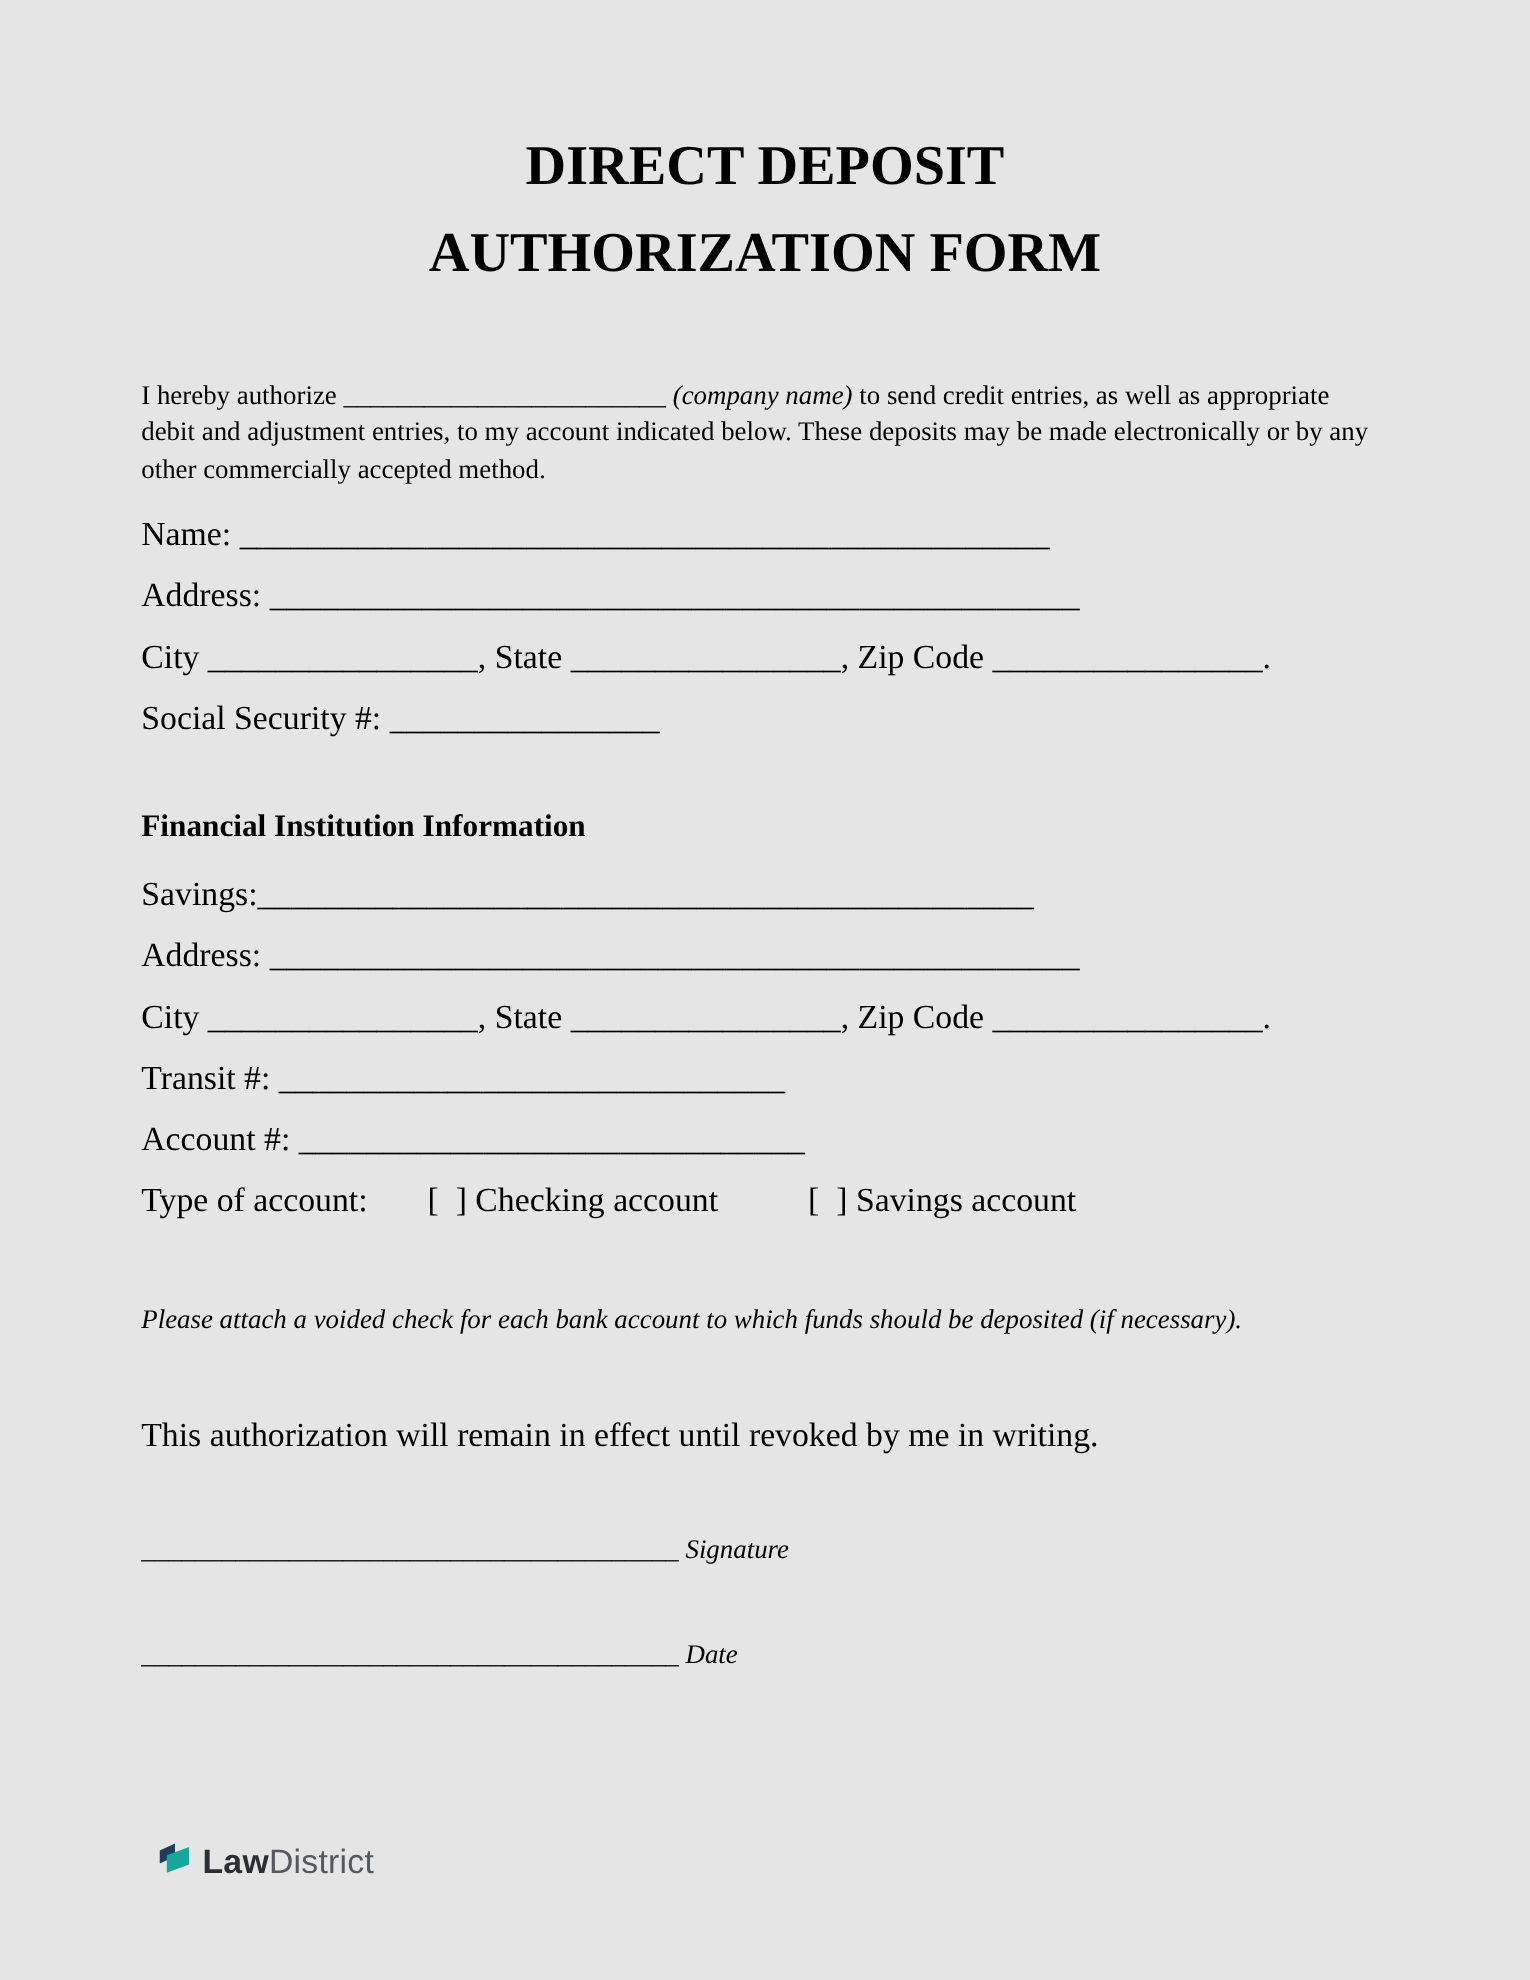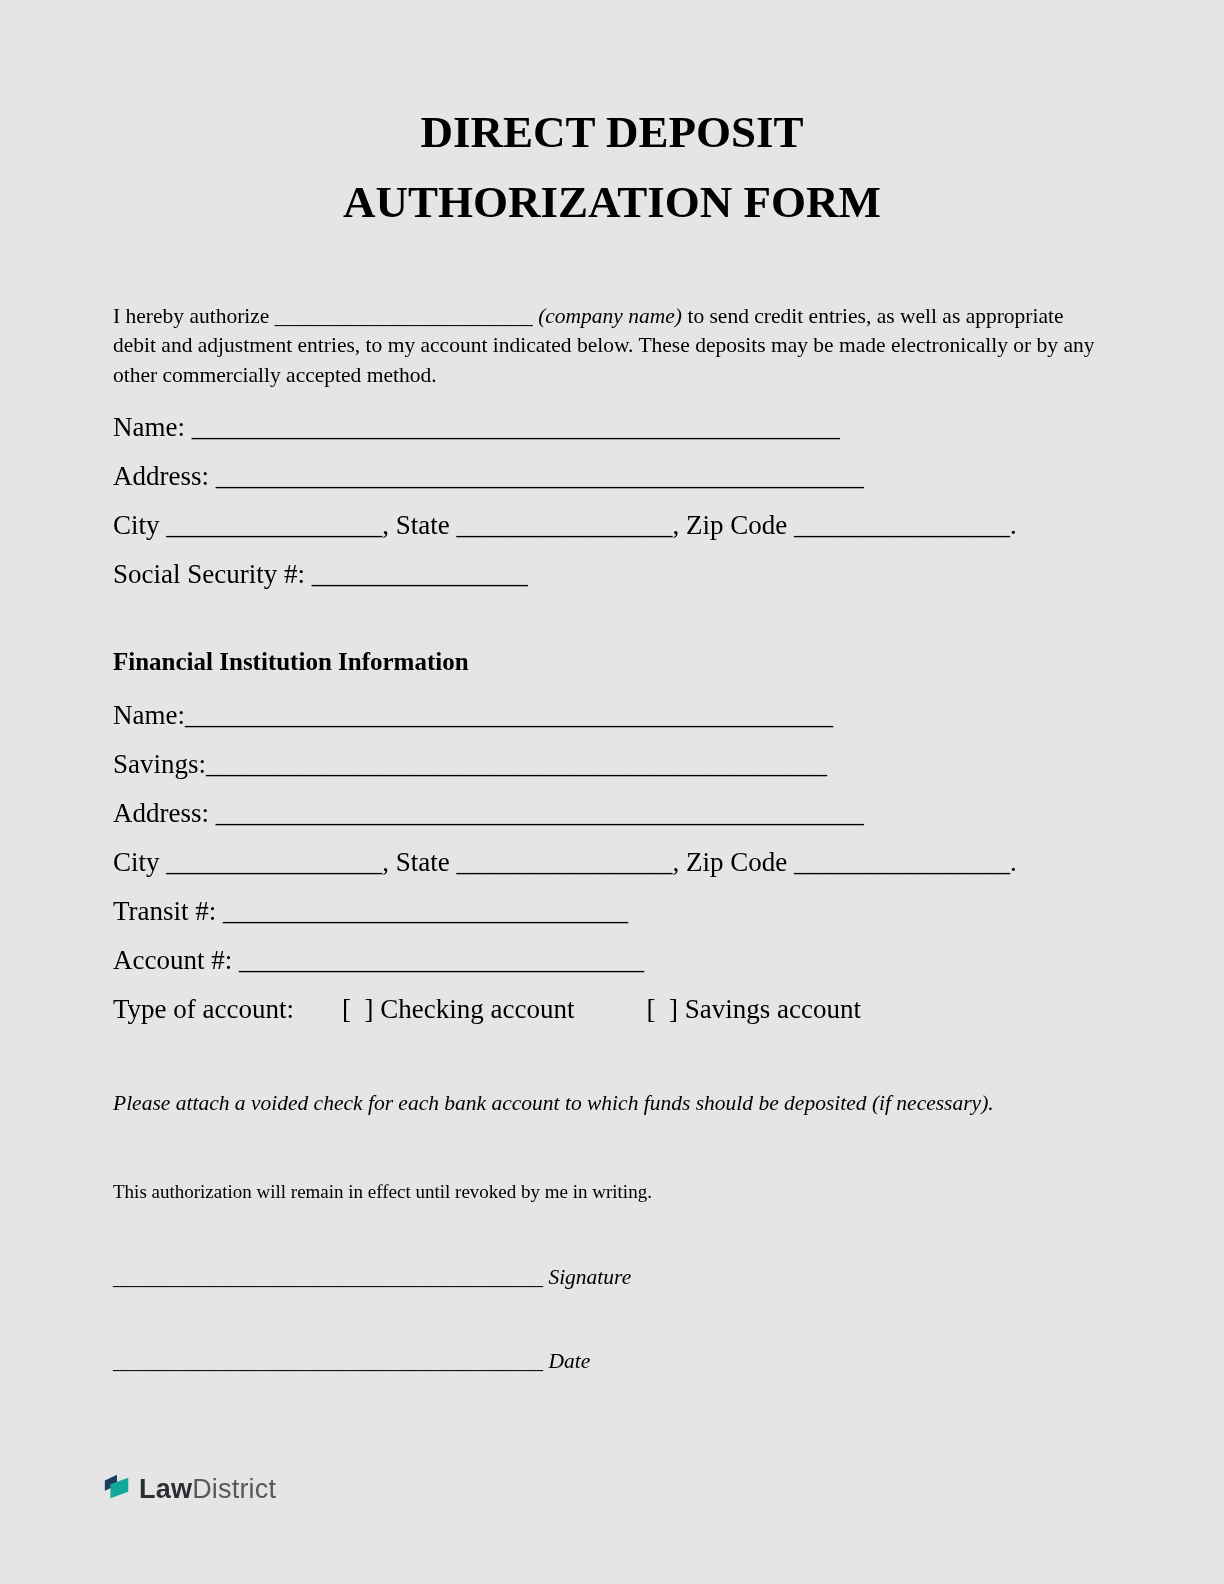--- a/index.html
+++ b/index.html
@@ -50,34 +50,34 @@
   .type-gap1 { margin-left: 48px; }
   .type-gap2 { margin-left: 72px; }
   .note-italic {
     margin-top: 64px;
     font-size: 21.5px;
     font-style: italic;
     line-height: 1.38;
   }
   .revoke {
     margin-top: 60px;
-    font-size: 19px;
+    font-size: 27px;
     line-height: 1.38;
   }
   .signatures { margin-top: 60px; }
   .sig-row {
     font-size: 21.5px;
     line-height: 1.18;
     margin-bottom: 58px;
     white-space: pre-wrap;
   }
   .sig-label { font-style: italic; }
   .footer-logo {
     position: absolute;
-    left: 102px;
+    left: 125px;
     top: 1472px;
     display: flex;
     align-items: center;
     gap: 7px;
     font-family: "Liberation Sans", sans-serif;
   }
   .logo-mark { display: block; }
   .logo-text {
     font-size: 27px;
     letter-spacing: 0.2px;
@@ -101,21 +101,20 @@
   <div class="field"><span>Name: </span><span class="blank">________________________________________________</span></div>
 
   <div class="field"><span>Address: </span><span class="blank">________________________________________________</span></div>
 
   <div class="field"><span>City </span><span class="blank">________________</span><span>, State </span><span class="blank">________________</span><span>, Zip Code </span><span class="blank">________________</span><span>.</span></div>
 
   <div class="field"><span>Social Security #: </span><span class="blank">________________</span></div>
 
   <h2 class="section-heading second">Financial Institution Information</h2>
 
-  <div class="field"><span>Name:</span><span class="blank">________________________________________________</span></div>
 
   <div class="field"><span>Savings:</span><span class="blank">______________________________________________</span></div>
 
   <div class="field"><span>Address: </span><span class="blank">________________________________________________</span></div>
 
   <div class="field"><span>City </span><span class="blank">________________</span><span>, State </span><span class="blank">________________</span><span>, Zip Code </span><span class="blank">________________</span><span>.</span></div>
 
   <div class="field"><span>Transit #: </span><span class="blank">______________________________</span></div>
 
   <div class="field"><span>Account #: </span><span class="blank">______________________________</span></div>

